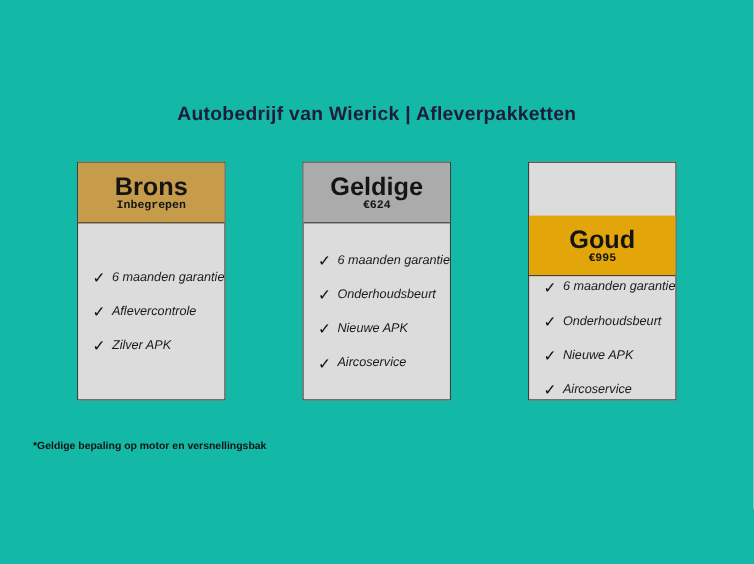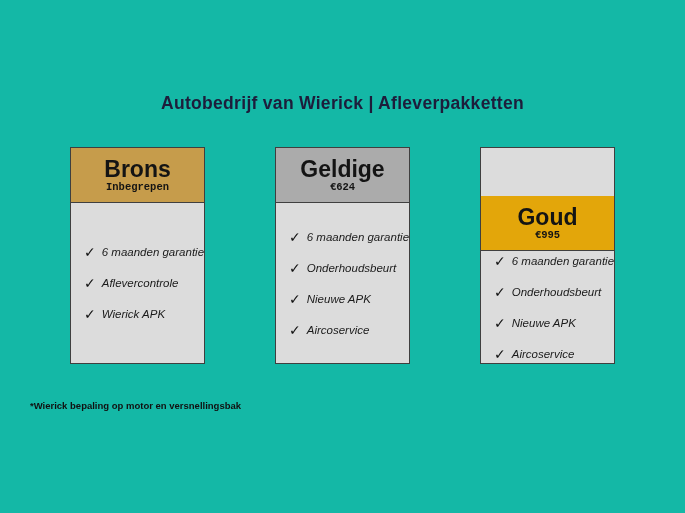--- a/index.html
+++ b/index.html
@@ -116,21 +116,21 @@
         <li class="feature">
           <span class="check">✓</span>
           <span class="feat-label">6 maanden garantie</span>
         </li>
         <li class="feature">
           <span class="check">✓</span>
           <span class="feat-label">Aflevercontrole</span>
         </li>
         <li class="feature">
           <span class="check">✓</span>
-          <span class="feat-label">Wierick APK</span>
+          <span class="feat-label">Zilver APK</span>
         </li>
       </ul>
     </div>
 
     <div class="card">
       <div class="card-header header-zilver">
         <div class="pkg-name">Geldige</div>
         <div class="pkg-sub">€624</div>
       </div>
       <ul class="features">
@@ -173,15 +173,15 @@
         </li>
         <li class="feature">
           <span class="check">✓</span>
           <span class="feat-label">Aircoservice</span>
         </li>
       </ul>
     </div>
 
   </div>
 
-  <div class="footnote">*Wierick bepaling op motor en versnellingsbak</div>
+  <div class="footnote">*Geldige bepaling op motor en versnellingsbak</div>
 
 </div>
 
 </body></html>

